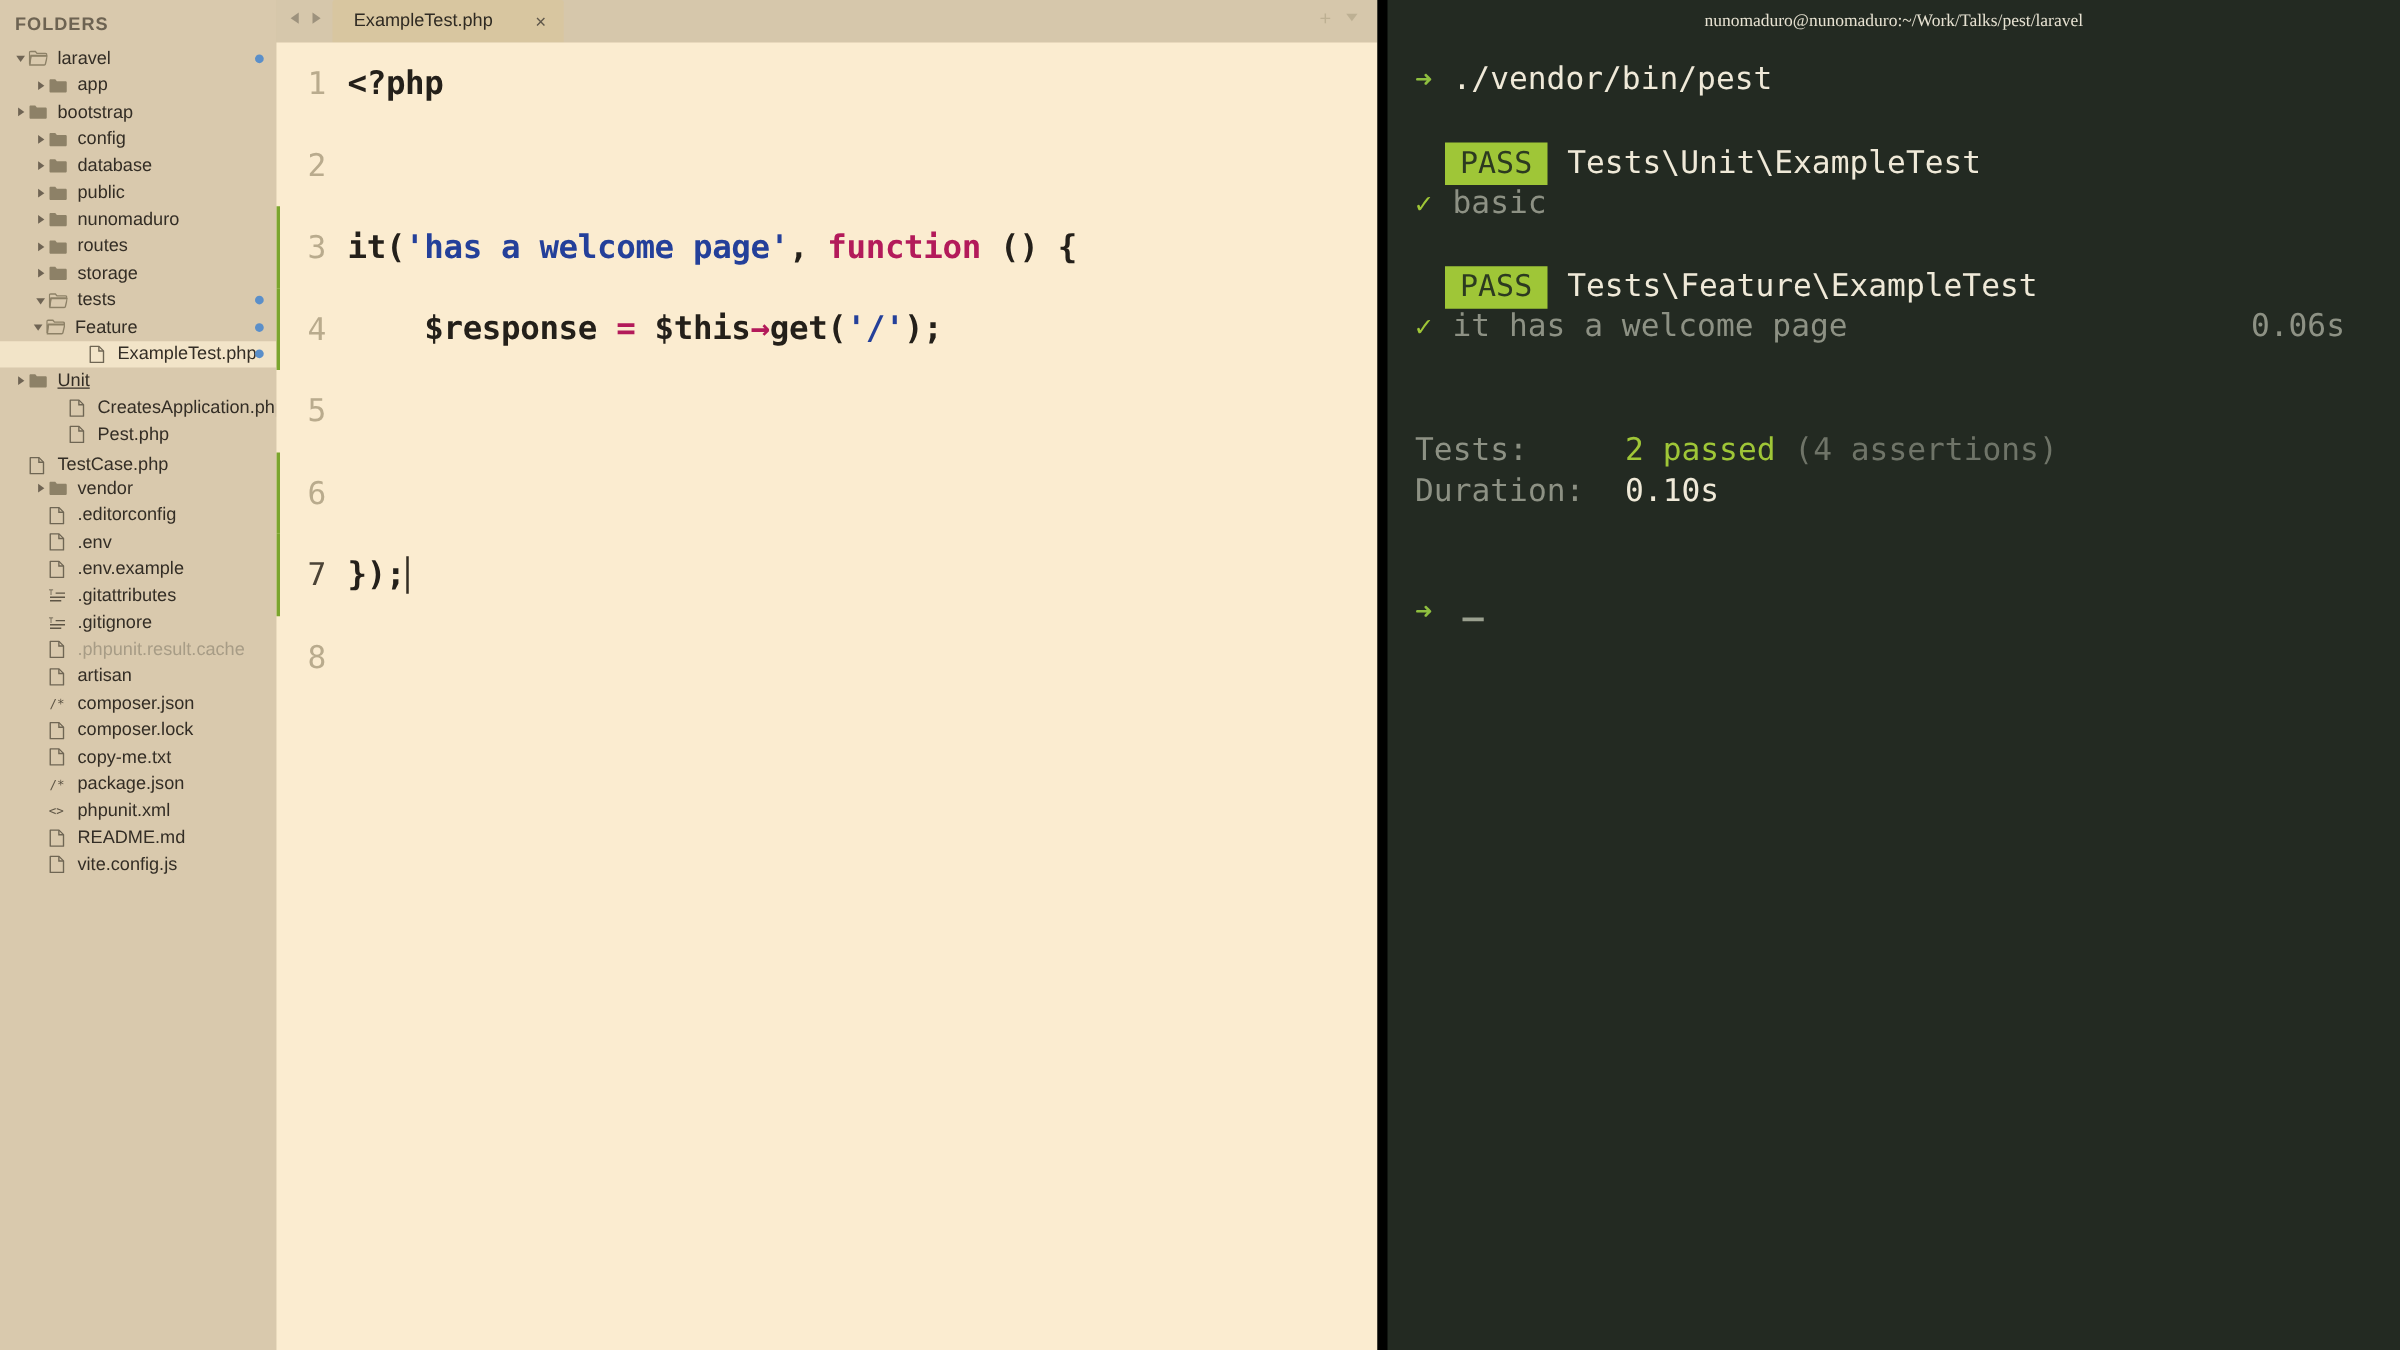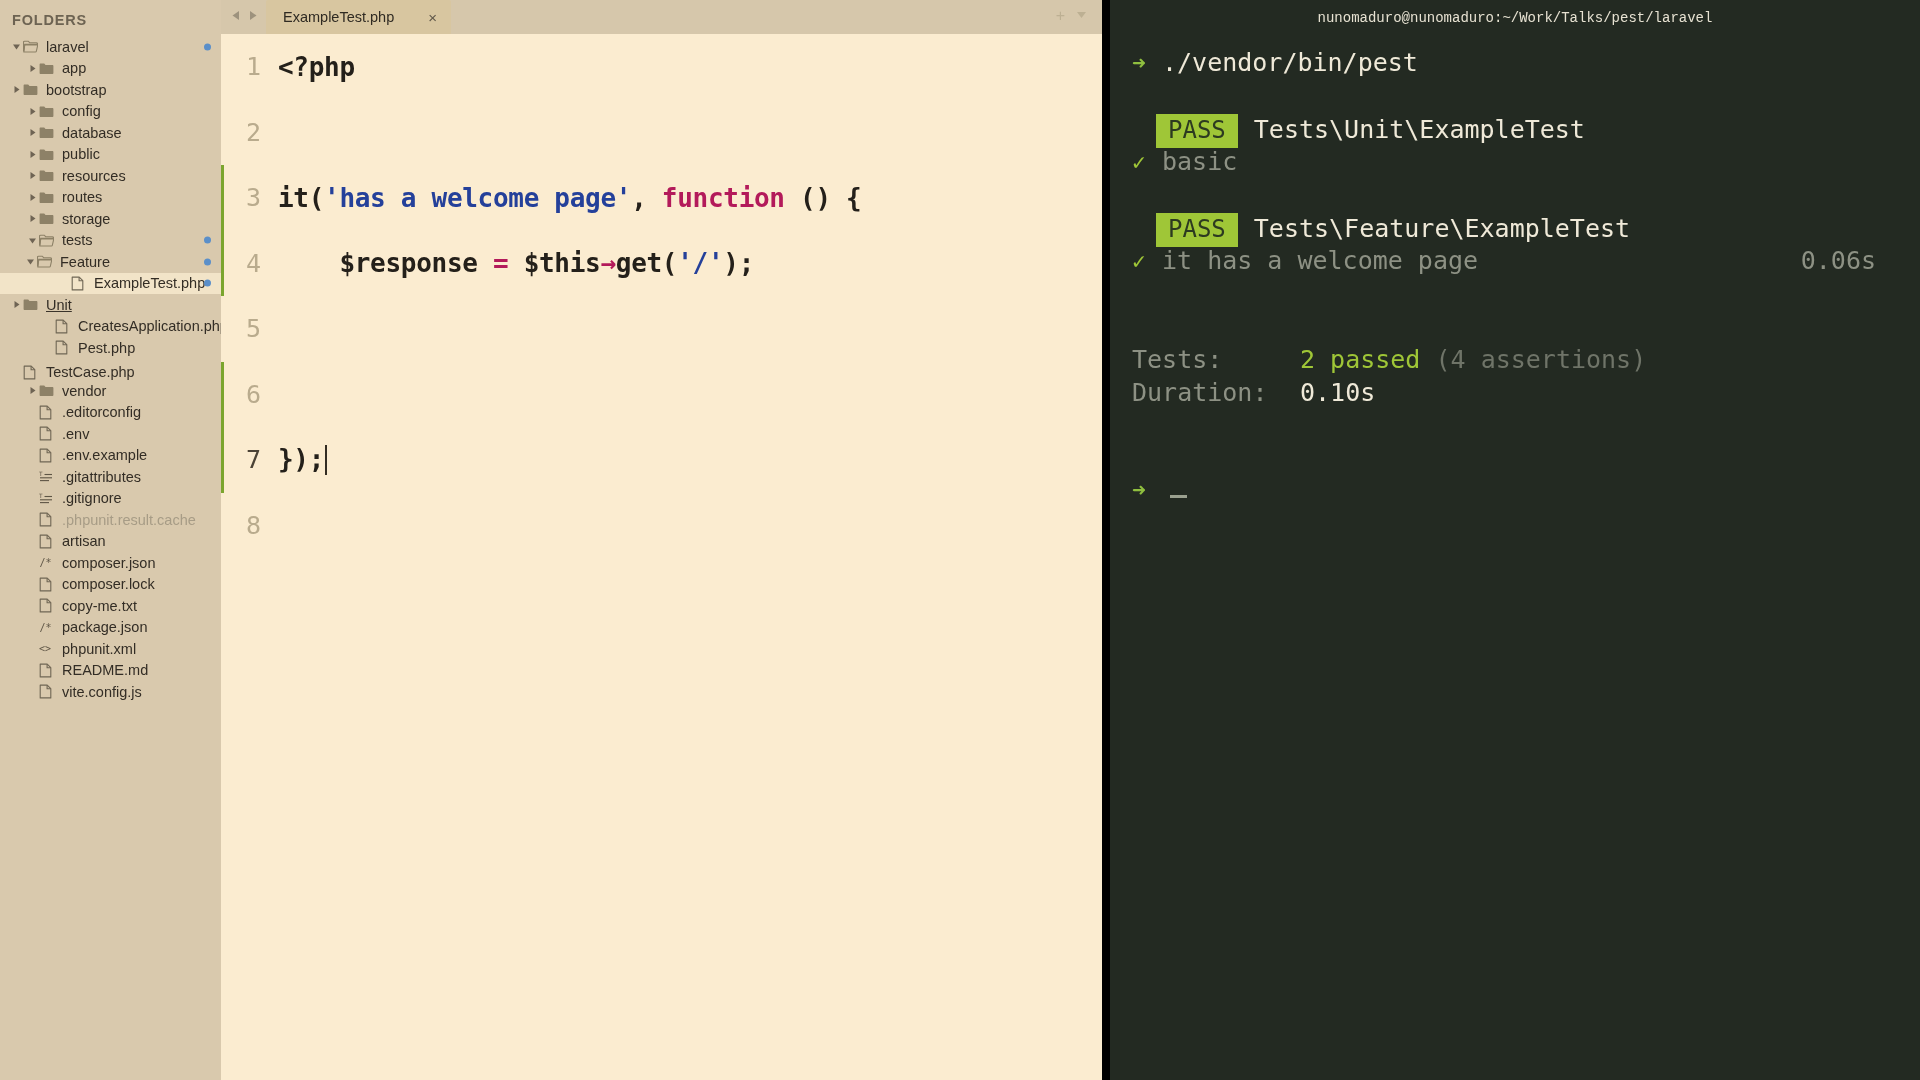--- a/index.html
+++ b/index.html
@@ -148,21 +148,21 @@
     position: relative;
     overflow: hidden;
     font-family: "DejaVu Sans Mono", monospace;
     border-left: 8px solid #000000;
   }
   .term-title {
     text-align: center;
     color: #e7e2d2;
     font-size: 14px;
     padding-top: 10px;
-    font-family: Liberation Mono, monospace;
+    font-family: Liberation Serif, serif;
   }
   .term-body { padding: 22px 0 0 22px; }
   .tline {
     display: flex; align-items: baseline;
     height: 33px;
     font-size: 25px;
     white-space: pre;
   }
   .tline.gap { height: 33px; }
   .prompt-arrow { color: #8fbf3f; width: 30px; flex: 0 0 30px; font-size: 23px; }
@@ -289,21 +289,21 @@
           <span class="arrow">
             <svg width="9" height="9" viewBox="0 0 9 9">
               <polygon points="2.5,1 2.5,8 7.5,4.5" fill="#6f6454"></polygon>
             </svg>
           </span>
           <span class="ic">
             <svg width="15" height="13" viewBox="0 0 15 13">
               <path d="M0.6 2.4 C0.6 1.8 1 1.4 1.6 1.4 L5.2 1.4 L6.5 2.9 L13.3 2.9 C13.9 2.9 14.4 3.3 14.4 3.9 L14.4 10.9 C14.4 11.5 13.9 11.9 13.3 11.9 L1.6 11.9 C1 11.9 0.6 11.5 0.6 10.9 Z" fill="#8d8167"></path>
             </svg>
           </span>
-          <span class="label">resources</span>
+          <span class="label">nunomaduro</span>
         </div>
         <div class="row" style="padding-left: 26px;">
           <span class="arrow">
             <svg width="9" height="9" viewBox="0 0 9 9">
               <polygon points="2.5,1 2.5,8 7.5,4.5" fill="#6f6454"></polygon>
             </svg>
           </span>
           <span class="ic">
             <svg width="15" height="13" viewBox="0 0 15 13">
               <path d="M0.6 2.4 C0.6 1.8 1 1.4 1.6 1.4 L5.2 1.4 L6.5 2.9 L13.3 2.9 C13.9 2.9 14.4 3.3 14.4 3.9 L14.4 10.9 C14.4 11.5 13.9 11.9 13.3 11.9 L1.6 11.9 C1 11.9 0.6 11.5 0.6 10.9 Z" fill="#8d8167"></path>

